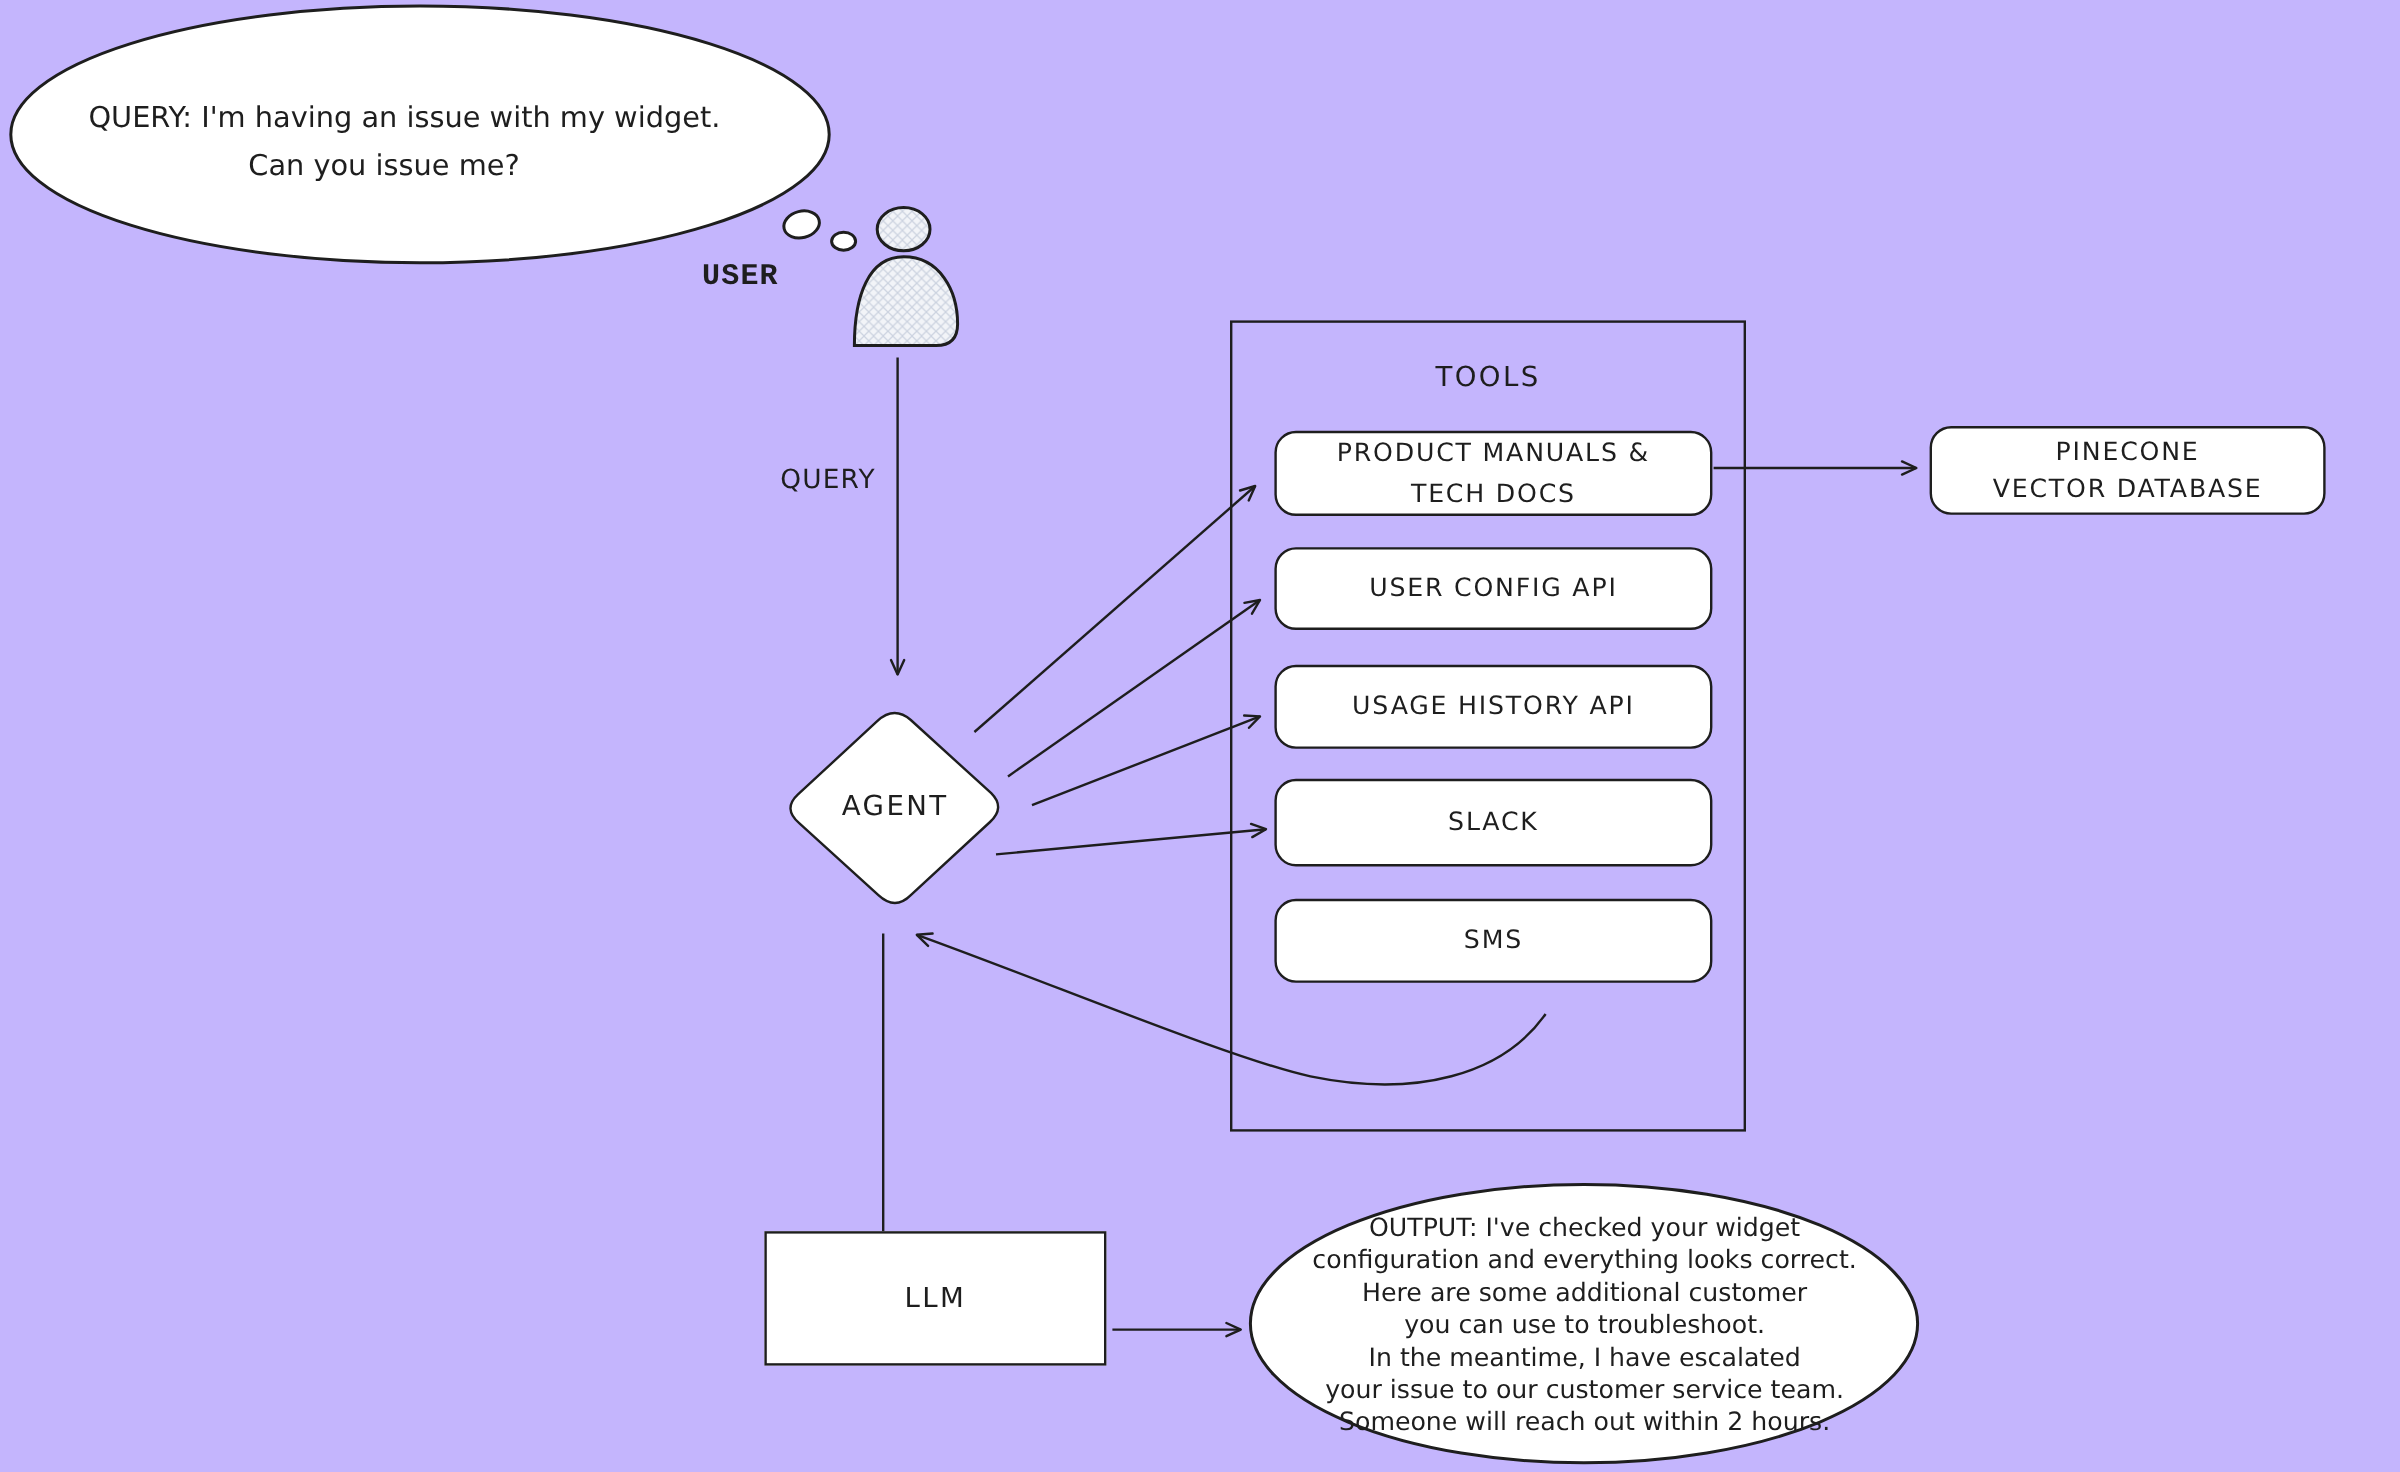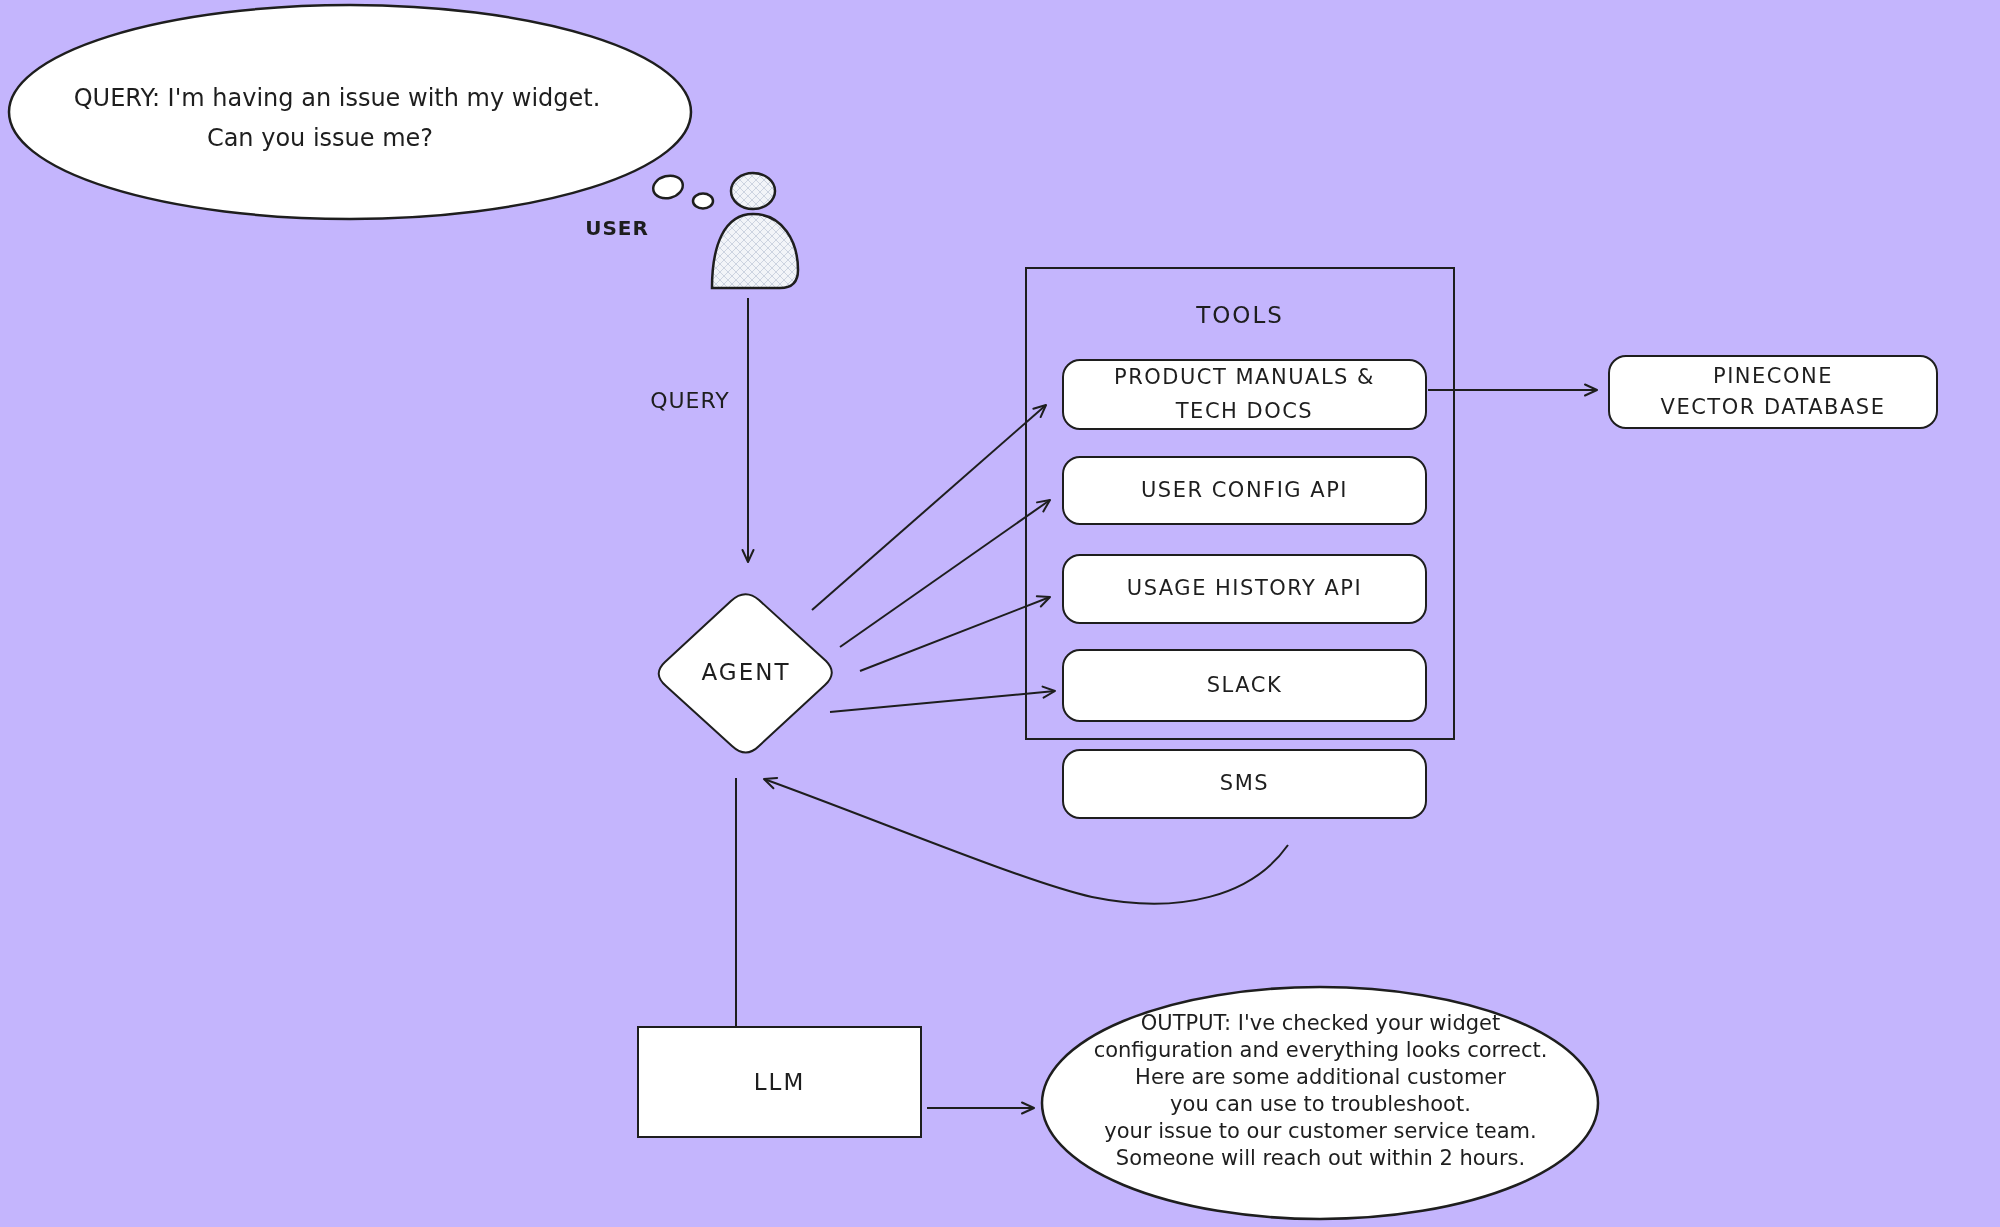--- a/index.html
+++ b/index.html
@@ -106,27 +106,27 @@
     <path d="M 736 778 L 736 1046" fill="none" stroke="#1e1e1e" stroke-width="2" marker-end="url(#arrow)"></path>
 
     <path d="M 927 1108 L 1034 1108" fill="none" stroke="#1e1e1e" stroke-width="2" marker-end="url(#arrow)"></path>
 
     <ellipse cx="1320" cy="1103" rx="278" ry="116" fill="#ffffff" stroke="#1e1e1e" stroke-width="2.5"></ellipse>
   </svg>
 
   <div class="txt bubble-line" style="left:37px; top:84px; width:600px;">QUERY: I'm having an issue with my widget.</div>
   <div class="txt bubble-line" style="left:20px; top:124px; width:600px;">Can you issue me?</div>
 
-  <div class="txt" style="left:517px; top:216px; width:200px; font-size:20px; font-weight:700; letter-spacing:1px;">USER</div>
+  <div class="txt" style="left:517px; top:216px; width:200px; font-size:25px; font-weight:700; letter-spacing:1px;font-family:Liberation Mono, monospace;">USER</div>
 
   <div class="txt small-label" style="left:590px; top:388px; width:200px;">QUERY</div>
 
   <div class="txt node-label" style="left:646px; top:659px; width:200px;">AGENT</div>
 
-  <div class="tools-container" style="left:1025px; top:267px; width:430px; height:473px;text-decoration:underline;">
+  <div class="tools-container" style="left:1025px; top:267px; width:430px; height:676px;text-decoration:underline;">
     <div class="txt node-label" style="left:0; top:33px; width:426px;">TOOLS</div>
 
     <div class="tool-box" style="left:35px; top:90px; width:365px; height:71px;">
       <span class="tool-label-wrap">PRODUCT MANUALS &amp; TECH DOCS</span>
     </div>
 
     <div class="tool-box" style="left:35px; top:187px; width:365px; height:69px;">
       <span>USER CONFIG API</span>
     </div>
 
@@ -150,17 +150,18 @@
 
   <div class="node-box" style="left:637px; top:1026px; width:285px; height:112px;">
     <span class="node-label" style="position:static;">LLM</span>
   </div>
 
   <div style="position:absolute; left:1048px; top:1010px; width:545px; text-align:center;">
     <div class="output-line">OUTPUT: I've checked your widget</div>
     <div class="output-line">configuration and everything looks correct.</div>
     <div class="output-line">Here are some additional customer</div>
     <div class="output-line">you can use to troubleshoot.</div>
+    <div class="output-line">In the meantime, I have escalated</div>
     <div class="output-line">your issue to our customer service team.</div>
     <div class="output-line">Someone will reach out within 2 hours.</div>
   </div>
 
 </div>
 
 </body></html>

